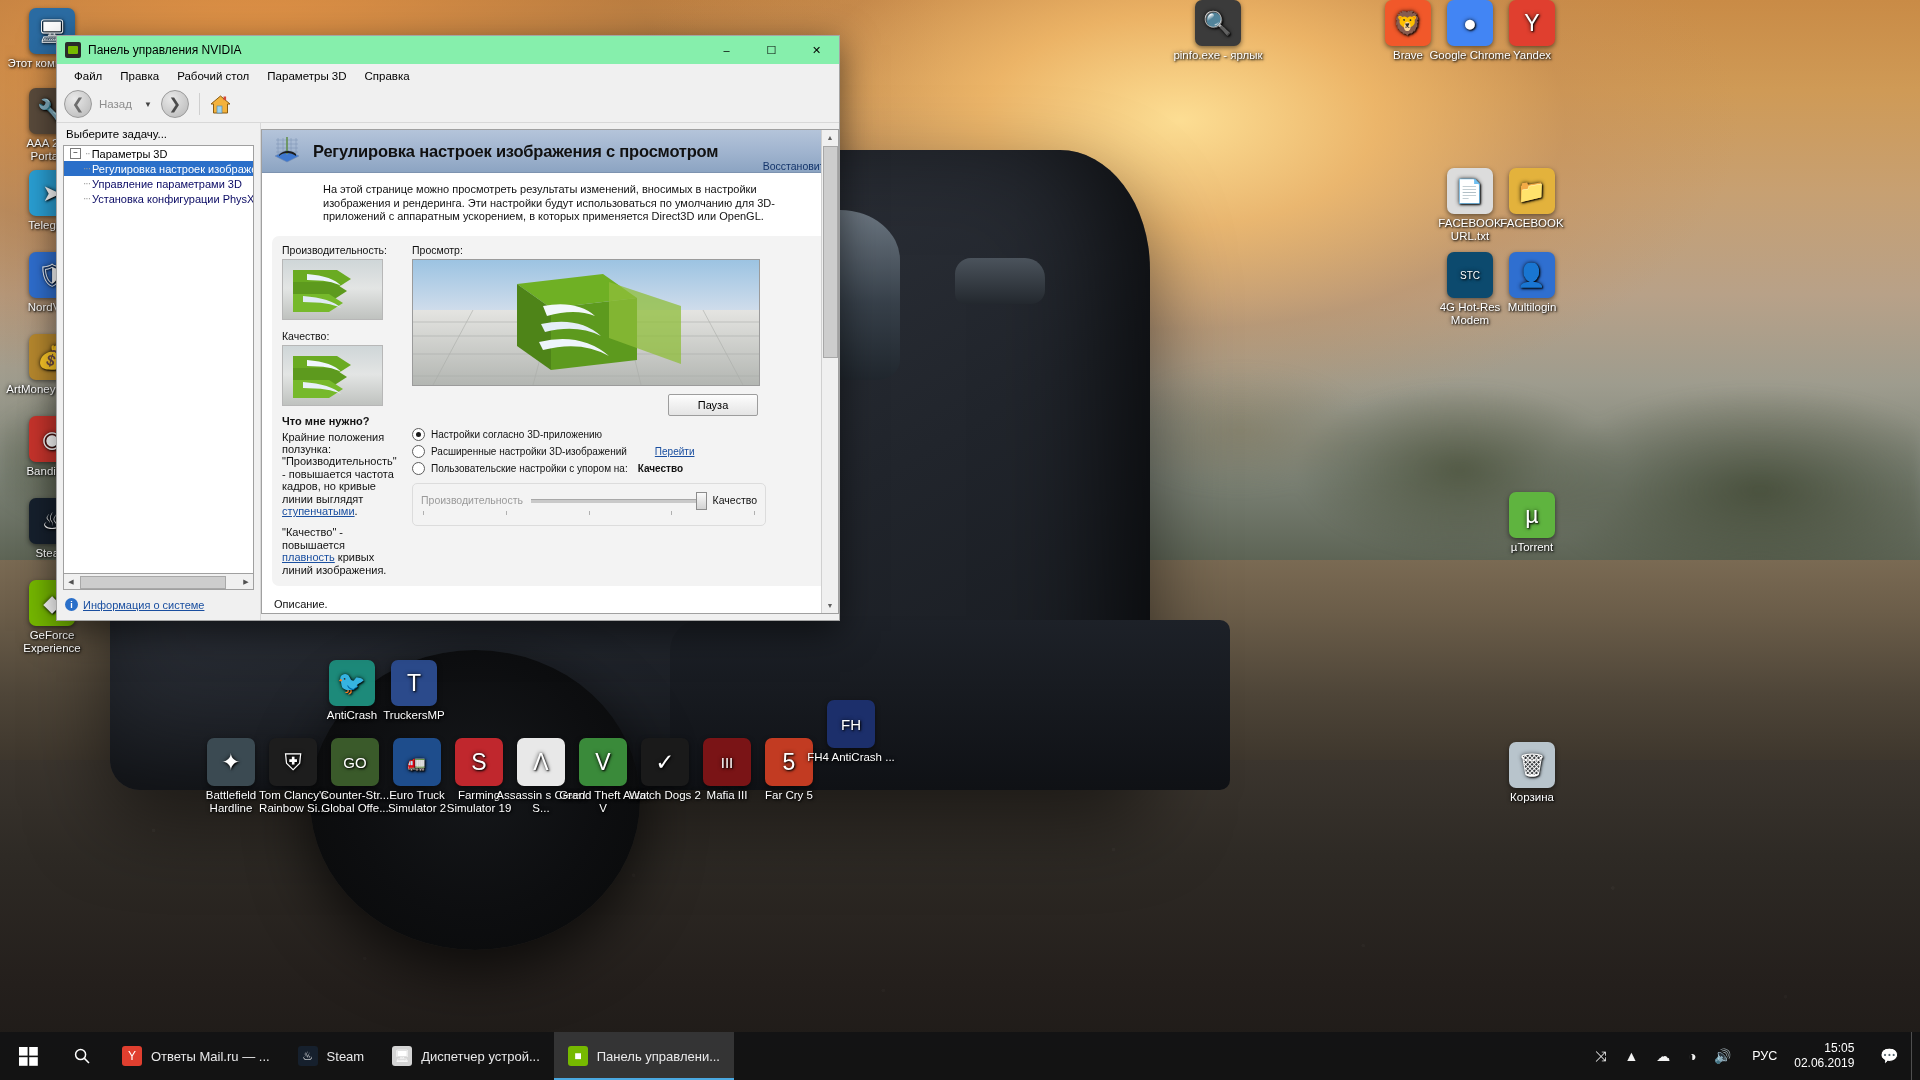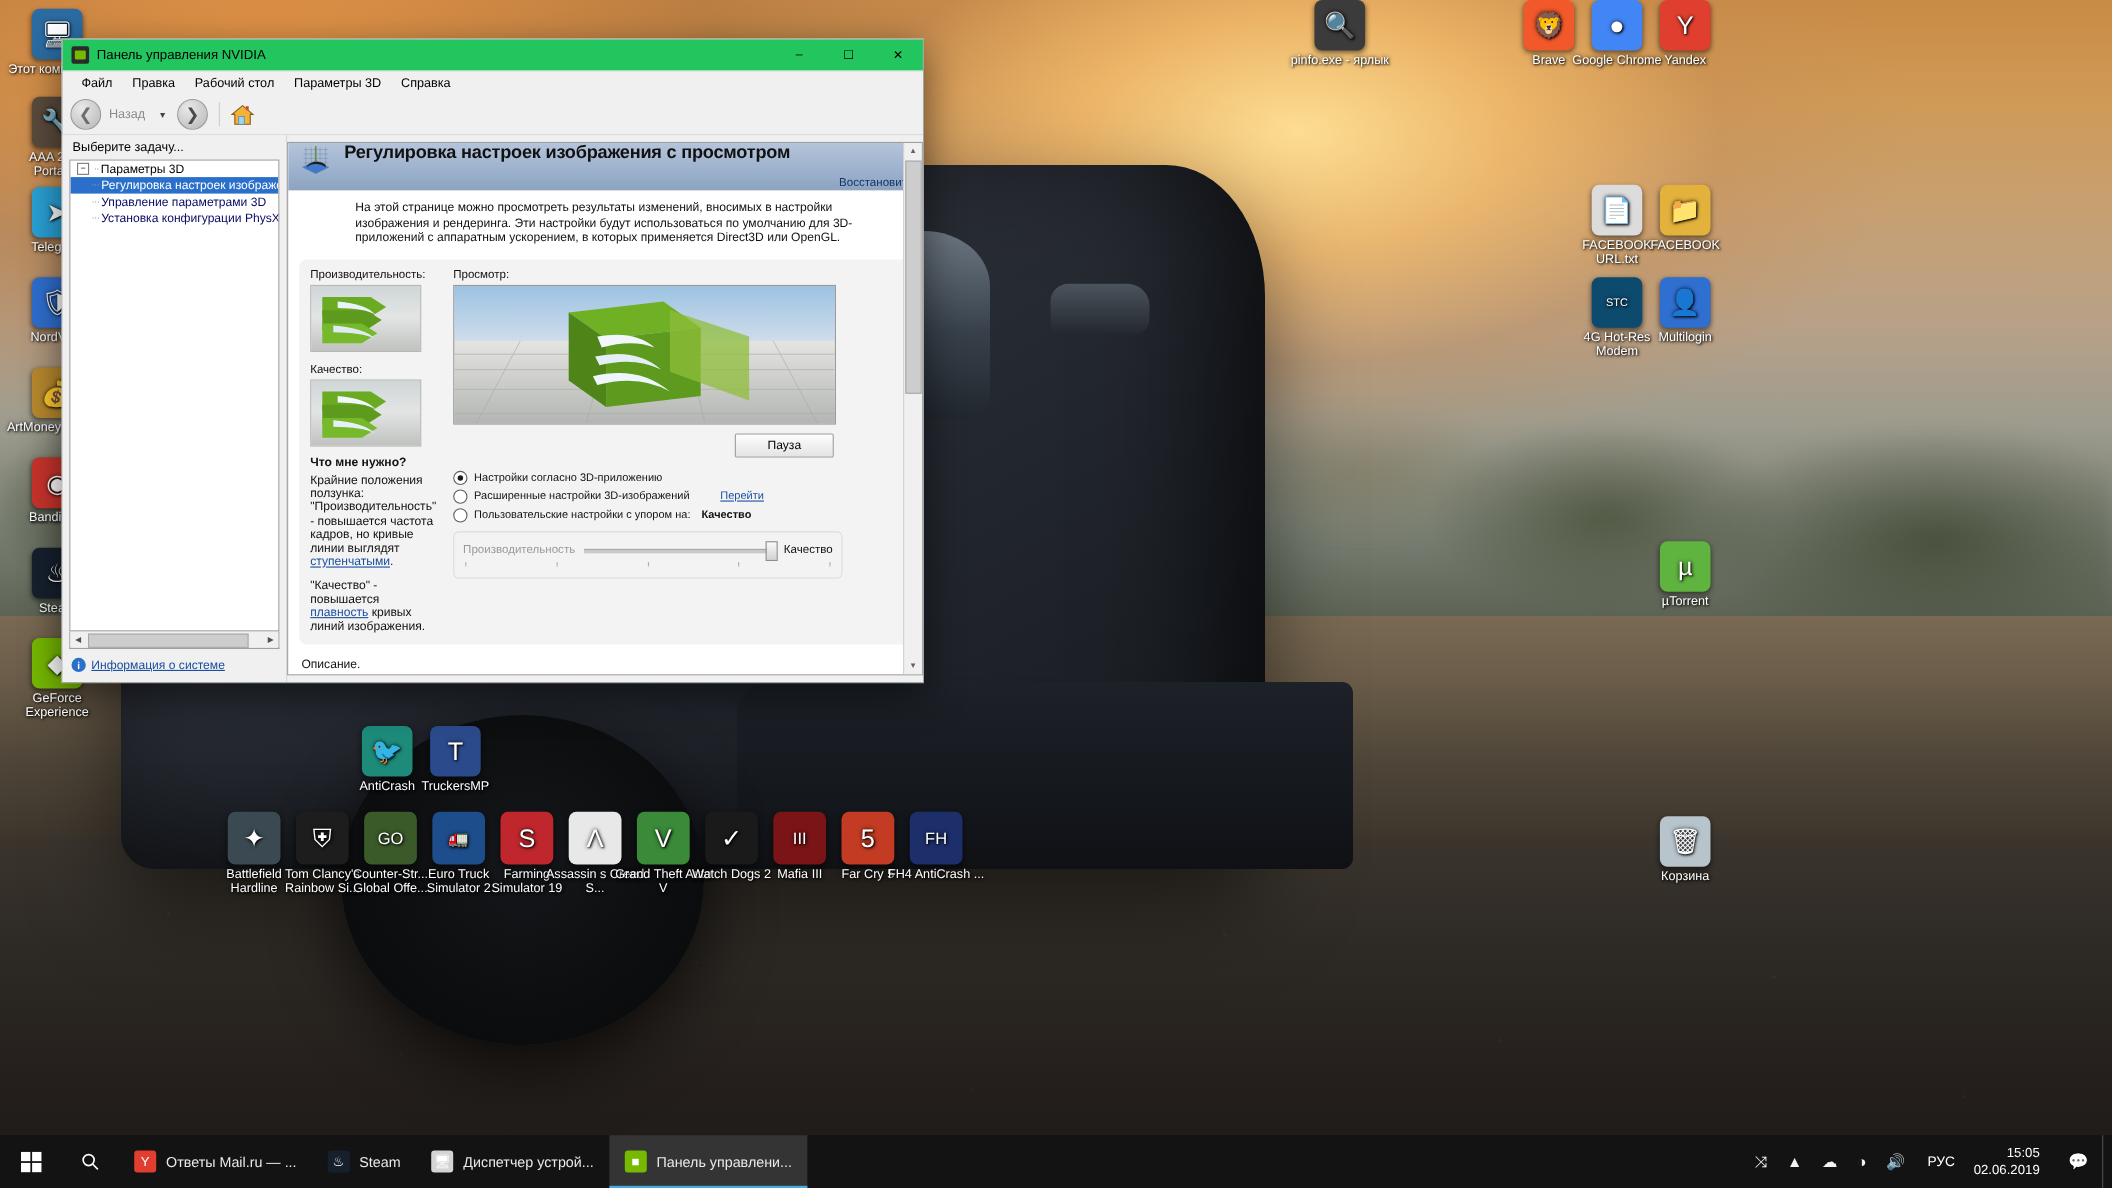--- a/index.html
+++ b/index.html
@@ -121,21 +121,21 @@
   .tray .lang{padding:0 11px;font-size:12.5px;}
   .tray .clock{padding:0 14px 0 6px;text-align:right;line-height:15px;font-size:12px;}
   .tray .notif{padding:0 12px;font-size:15px;}
   .tray .showdesk{width:8px;height:48px;border-left:1px solid rgba(255,255,255,.25);}
 
   
   .win{position:absolute;left:56px;top:35px;width:782px;height:584px;
     background:#f0f0f0;border:1px solid #a4a4a4;
     box-shadow:0 10px 34px rgba(0,0,0,.55);z-index:40;
     display:flex;flex-direction:column;}
-  .titlebar{height:28px;background:#22c55e;display:flex;align-items:center;
+  .titlebar{height:28px;background:#86efac;display:flex;align-items:center;
     border-bottom:1px solid #f0f0f0;flex-shrink:0;}
   .titlebar .tico{width:16px;height:16px;margin:0 7px 0 8px;background:#2a2a2a;
     border-radius:2px;display:flex;align-items:center;justify-content:center;}
   .titlebar .tico i{width:10px;height:8px;background:#76b900;border-radius:1px;display:block;}
   .titlebar .ttl{font-size:12px;color:#000;}
   .wbtns{margin-left:auto;display:flex;height:28px;}
   .wbtn{width:45px;height:28px;display:flex;align-items:center;justify-content:center;
     font-size:11px;color:#000;}
 
   .menubar{height:21px;background:#f0f0f0;display:flex;align-items:center;
@@ -179,21 +179,21 @@
   .hs-thumb{position:absolute;left:2px;top:1px;width:144px;height:11px;background:#cdcdcd;border:1px solid #a8a8a8;}
   .side-f{padding:8px 8px 9px 8px;display:flex;align-items:center;gap:5px;}
   .side-f .ic{width:13px;height:13px;border-radius:50%;background:#2a6fc9;color:#fff;
     font-size:9px;display:flex;align-items:center;justify-content:center;font-weight:bold;}
   .side-f .lk{font-size:11px;color:#1a4fa0;text-decoration:underline;}
 
   
   .content{flex:1;background:#fff;border:1px solid #a0a0a0;margin:6px 0 6px 0;
     position:relative;overflow:hidden;min-width:0;}
   .chead{height:42px;background:linear-gradient(180deg,#b4c4da 0%,#9fb3ce 55%,#8ca4c2 100%);
-    display:flex;align-items:flex-start;padding-left:8px;gap:9px;border-bottom:1px solid #7d93b0;}
+    display:flex;align-items:center;padding-left:8px;gap:9px;border-bottom:1px solid #7d93b0;}
   .chead .hico{width:34px;height:34px;flex-shrink:0;display:flex;align-items:center;justify-content:center;}
   .chead .htxt{font-size:16.5px;font-weight:bold;color:#111;letter-spacing:-.2px;}
   .restore{position:absolute;right:8px;top:30px;font-size:10.5px;color:#14356b;}
 
   .cpara{padding:10px 16px 6px 47px;font-size:11px;color:#111;line-height:13.5px;max-width:520px;margin-left:14px;}
 
   .panel{margin:6px 10px 0 10px;background:#f3f3f3;border-radius:7px;padding:8px 10px 10px 10px;
     display:flex;gap:12px;}
   .pv-col{width:118px;flex-shrink:0;}
   .pv-lbl{font-size:10.5px;color:#111;margin-bottom:3px;}
@@ -377,21 +377,21 @@
       <span class="lb">Watch Dogs 2</span>
     </div>
     <div class="dicon" style="left: 681px; top: 738px;">
       <span class="gl" style="background: rgb(122, 20, 22); width: 48px; height: 48px; font-size: 15px;">III</span>
       <span class="lb">Mafia III</span>
     </div>
     <div class="dicon" style="left: 743px; top: 738px;">
       <span class="gl" style="background: rgb(194, 59, 34); width: 48px; height: 48px;">5</span>
       <span class="lb">Far Cry 5</span>
     </div>
-    <div class="dicon" style="left: 805px; top: 738px;">
+    <div class="dicon" style="left: 805px; top: 700px;">
       <span class="gl" style="background: rgb(28, 47, 107); width: 48px; height: 48px; font-size: 15px;">FH</span>
       <span class="lb">FH4 AntiCrash ...</span>
     </div>
   </div>
 
 <div class="win">
 
   <div class="titlebar">
     <span class="tico">
         <i></i>

